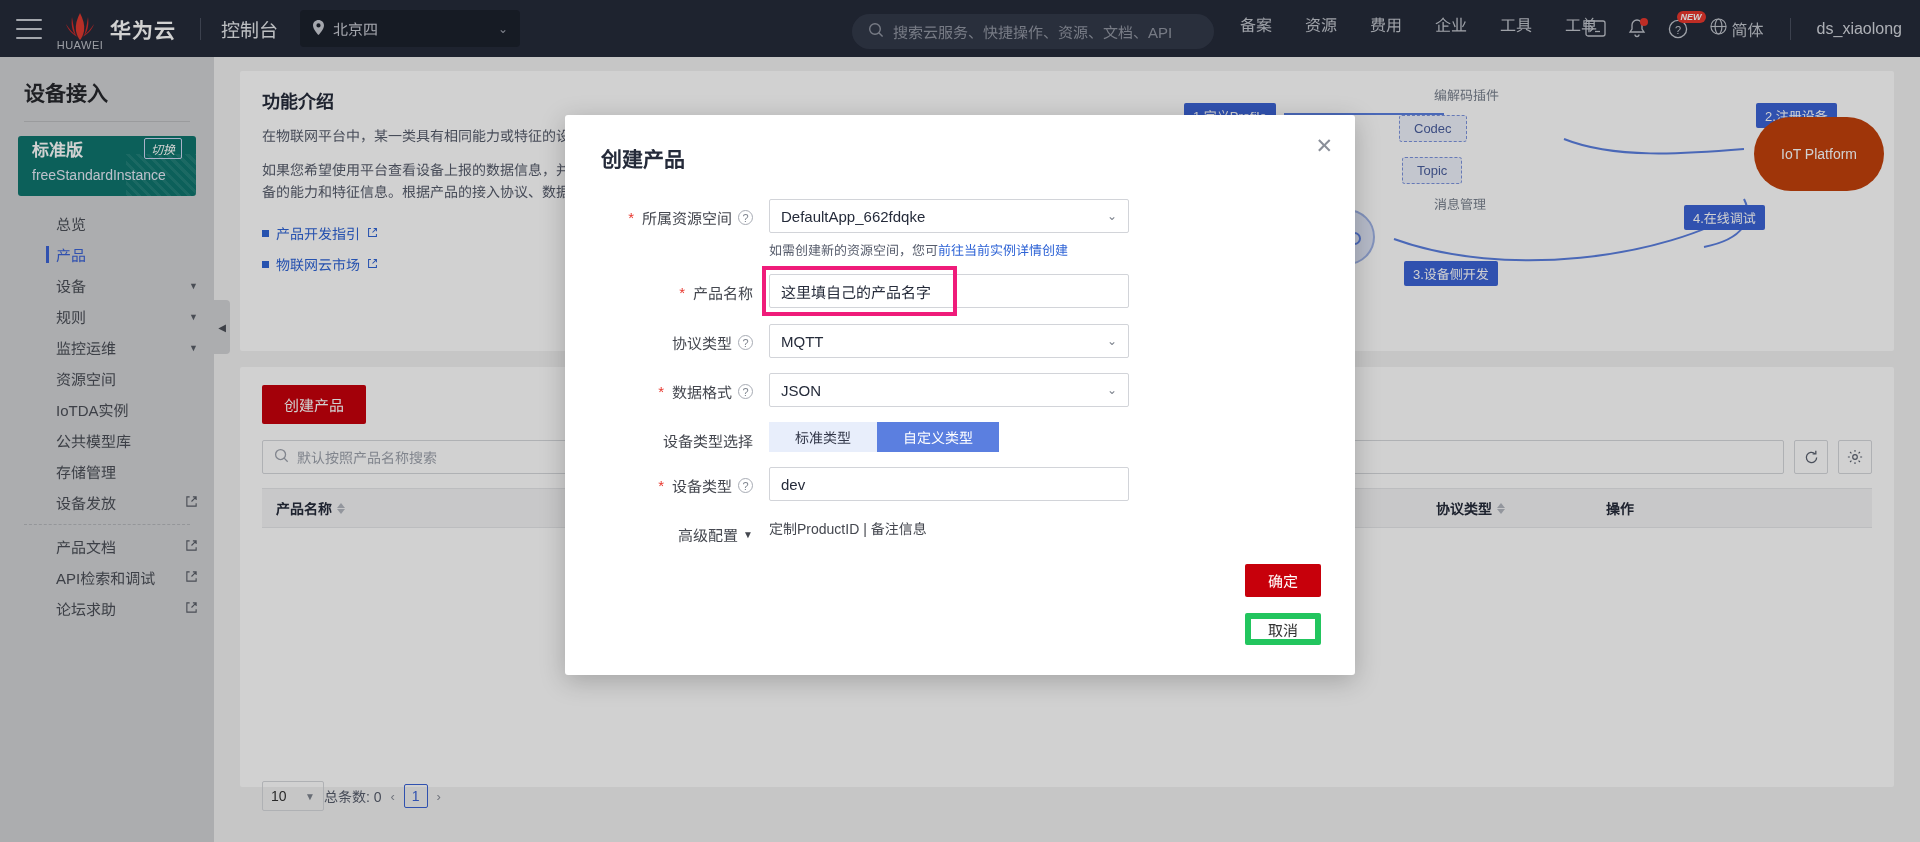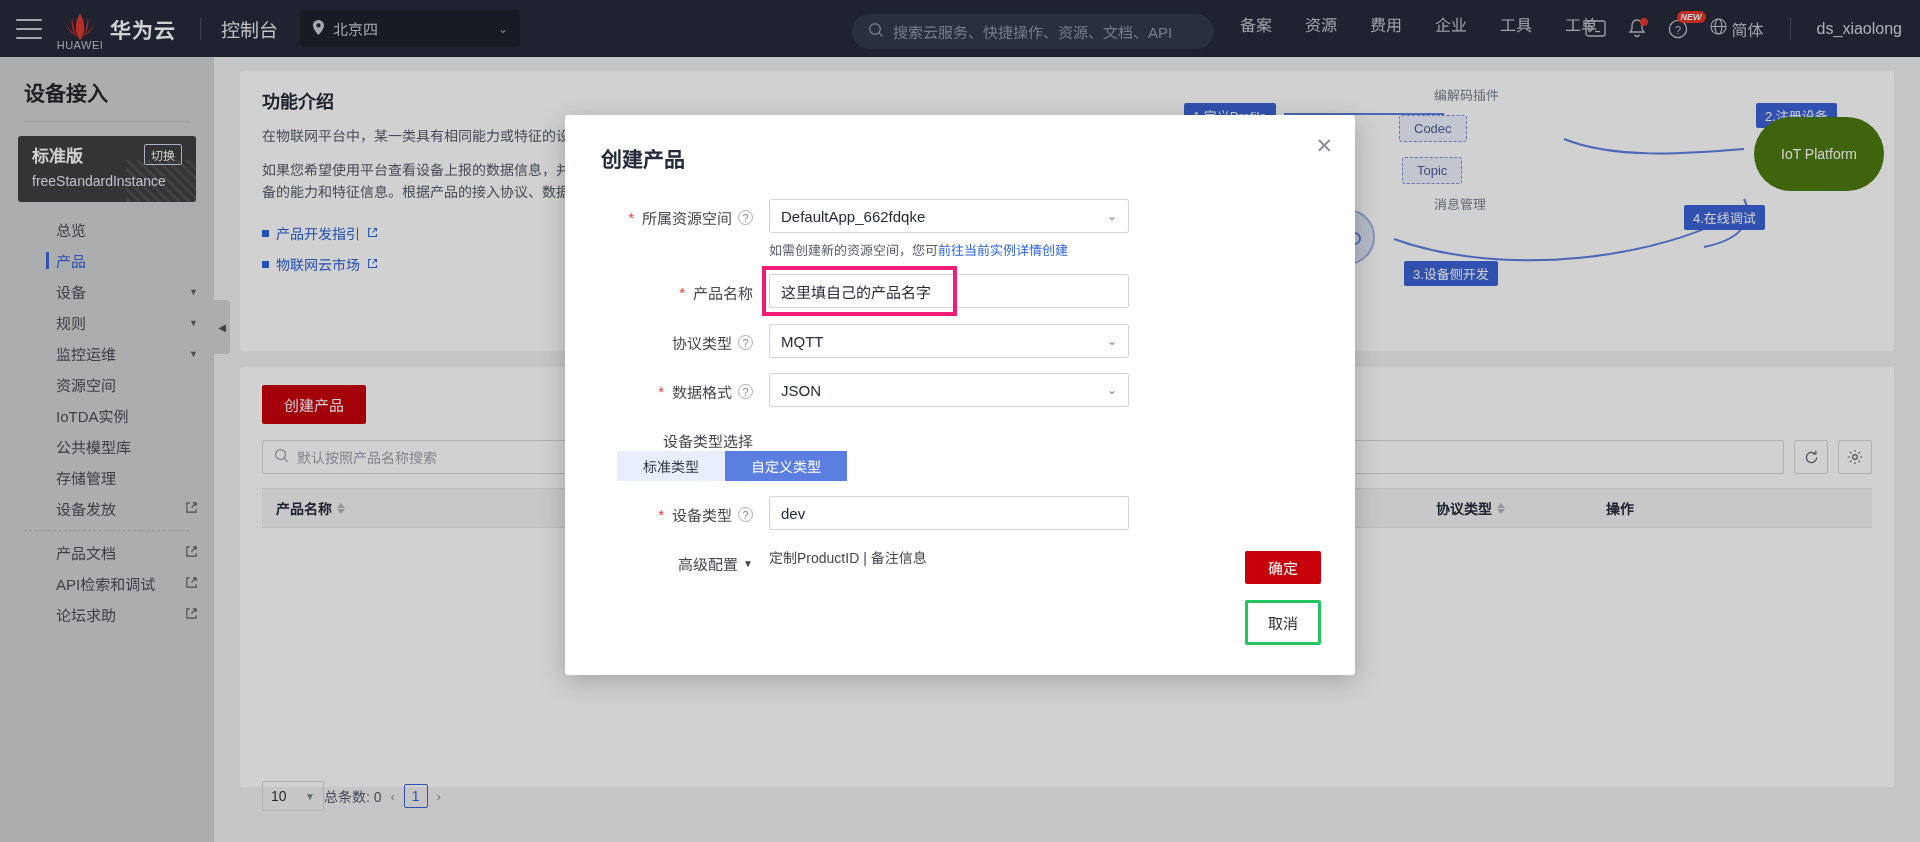--- a/index.html
+++ b/index.html
@@ -50,32 +50,32 @@
   .user-name { font-size: 16px; color: #d4d7de; cursor: pointer; }
 
   
   .sidebar {
     position: absolute; top: 57px; left: 0; width: 214px; height: 785px;
     background: #d2d3d6; z-index: 20;
   }
   .side-title { font-size: 21px; font-weight: 700; color: #26282c; padding: 20px 0 14px 24px; }
   .side-rule { height: 1px; background: #bcbdc0; margin: 0 24px 14px 24px; }
   .instance-card {
-    margin: 0 18px; background: #404040; border-radius: 3px; padding: 6px 14px 13px 14px;
+    margin: 0 18px; background: #0f766e; border-radius: 3px; padding: 0 14px 13px 14px;
     position: relative; overflow: hidden; cursor: pointer;
   }
   .instance-card::after{
     content:""; position:absolute; right:-10px; bottom:-18px; width:80px;height:60px;
     background: repeating-linear-gradient(45deg, rgba(255,255,255,.08) 0 3px, transparent 3px 7px);
   }
   .inst-row { display: flex; align-items: center; }
   .inst-ver { font-size: 17px; color: #fff; font-weight: 700; }
   .inst-switch {
     margin-left: auto; border: 1px solid #cfd8f4; color: #fff; font-size: 12px;
-    border-radius: 2px; padding: 1px 6px; cursor: pointer; position: relative; z-index: 2;
+    border-radius: 2px; padding: 1px 6px; cursor: pointer; position: relative; z-index: 2; font-style: italic;
   }
   .inst-name { font-size: 14px; color: #e7ebf8; margin-top: 6px; position: relative; z-index: 2;}
   .menu { margin-top: 12px; }
   .menu-item {
     position: relative; display: flex; align-items: center; height: 31px;
     padding: 0 16px 0 24px; font-size: 15px; color: #4b4f57; cursor: pointer; margin-left: 32px;
   }
   .menu-item.active { color: #3b63d6; }
   .menu-item.active::before {
     content: ""; position: absolute; left: 14px; top: 7px; width: 3px; height: 17px; background: #3b63d6;
@@ -133,21 +133,21 @@
      font-size: 13px; color: #8a8f99; cursor: pointer; }
   .pg-num { width: 24px; height: 24px; border: 1px solid #3b63d6; color: #3b63d6; font-size: 14px;
      display: flex; align-items: center; justify-content: center; border-radius: 2px; cursor: pointer; }
 
   
   .diagram { position: absolute; right: 10px; top: 8px; width: 740px; height: 262px; }
   .dg-tag { position: absolute; background: #3b63d6; color: #fff; font-size: 13px;
      padding: 3px 9px; border-radius: 2px; white-space: nowrap; }
   .dg-box { position: absolute; border: 1px dashed #7d94de; color: #4a5e9e; font-size: 13px;
      background: #eef2fc; padding: 5px 14px; border-radius: 3px; white-space: nowrap; }
-  .dg-cloud { position: absolute; background: #4d7c0f; color: #fff; font-size: 14px;
+  .dg-cloud { position: absolute; background: #c2410c; color: #fff; font-size: 14px;
      width: 130px; height: 74px; border-radius: 38px; display: flex; align-items: center;
      justify-content: center; }
   .dg-label { position: absolute; font-size: 13px; color: #7a828f; }
 
   
   .overlay { position: absolute; inset: 0; background: rgba(0,0,0,0.18); z-index: 50; }
   .modal {
     position: absolute; left: 565px; top: 115px; width: 790px; height: 560px;
     background: #fff; border-radius: 3px; box-shadow: 0 6px 26px rgba(0,0,0,.22); z-index: 60;
   }
@@ -174,21 +174,21 @@
   .seg { display: flex; }
   .seg div { height: 30px; padding: 13px 26px; font-size: 14px; display: flex; align-items: center;
      justify-content: center; cursor: pointer; text-align: right; }
   .seg .off { background: #e8eefb; color: #33384a; }
   .seg .on { background: #5b7fe0; color: #fff; }
   .adv { font-size: 15px; color: #44474f; display: flex; align-items: center; gap: 5px; cursor: pointer; }
   .adv-val { font-size: 14px; color: #44474f; padding-top: 2px; }
   .modal-footer { position: absolute; right: 34px; bottom: 30px; display: flex; gap: 16px; flex-direction: column; }
   .btn-ok { background: #c7000b; color: #fff; border: none; width: 76px; height: 33px;
      font-size: 15px; border-radius: 2px; cursor: pointer; font-family: inherit; }
-  .btn-cancel { background: #fff; color: #333; border: 3px solid #22c55e; width: 76px; height: 45px;
+  .btn-cancel { background: #fff; color: #333; border: 6px solid #22c55e; width: 76px; height: 32px;
      font-size: 15px; border-radius: 2px; cursor: pointer; font-family: inherit; }
   .highlight-ring {
     position: absolute; left: -7px; top: -8px; width: 195px; height: 50px;
     border: 4px solid #ef1c7a; pointer-events: none;
   }
 </style>
 </head>
 <body>
 
 <div class="topnav">
@@ -560,21 +560,21 @@
         <span class="qmark">?</span>
       </div>
       <div class="fctl">
         <div class="fselect">
           <span>JSON</span>
           <span class="caret">⌄</span>
         </div>
       </div>
     </div>
 
-    <div class="frow" style="margin-top:10px;flex-direction:column;">
+    <div class="frow" style="margin-top:10px;">
       <div class="flabel">
         <span>设备类型选择</span>
       </div>
       <div class="fctl">
         <div class="seg">
           <div class="off">标准类型</div>
           <div class="on">自定义类型</div>
         </div>
       </div>
     </div>

